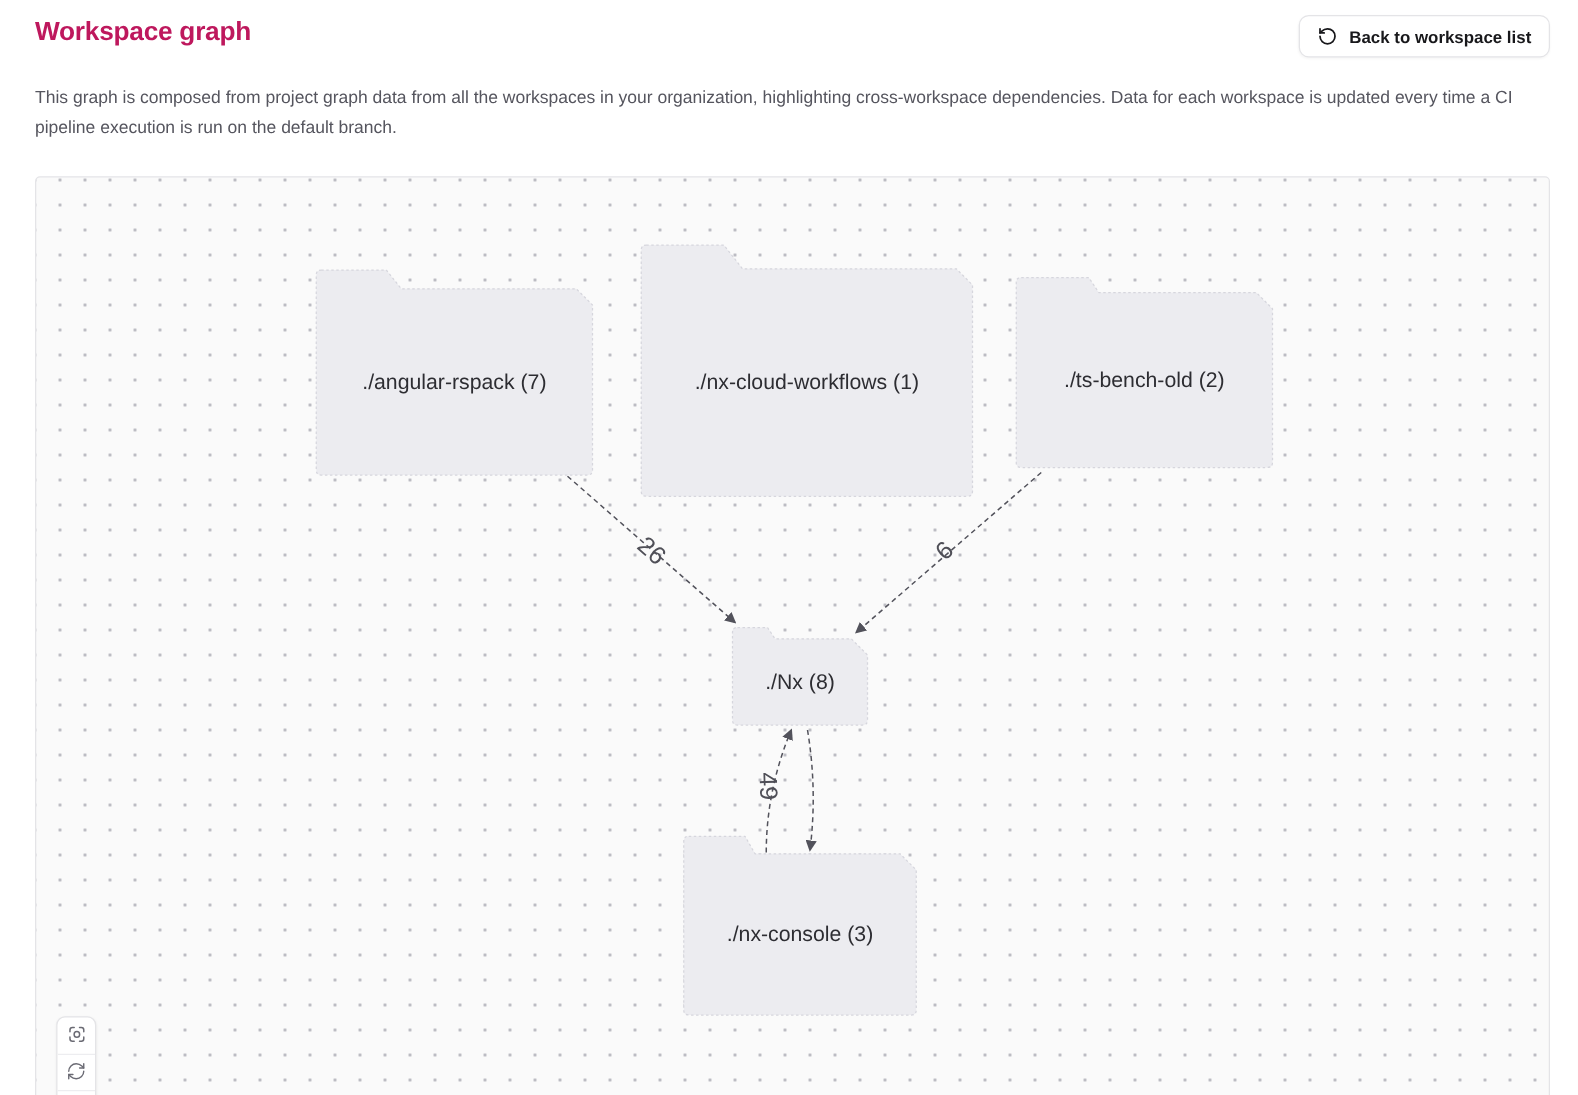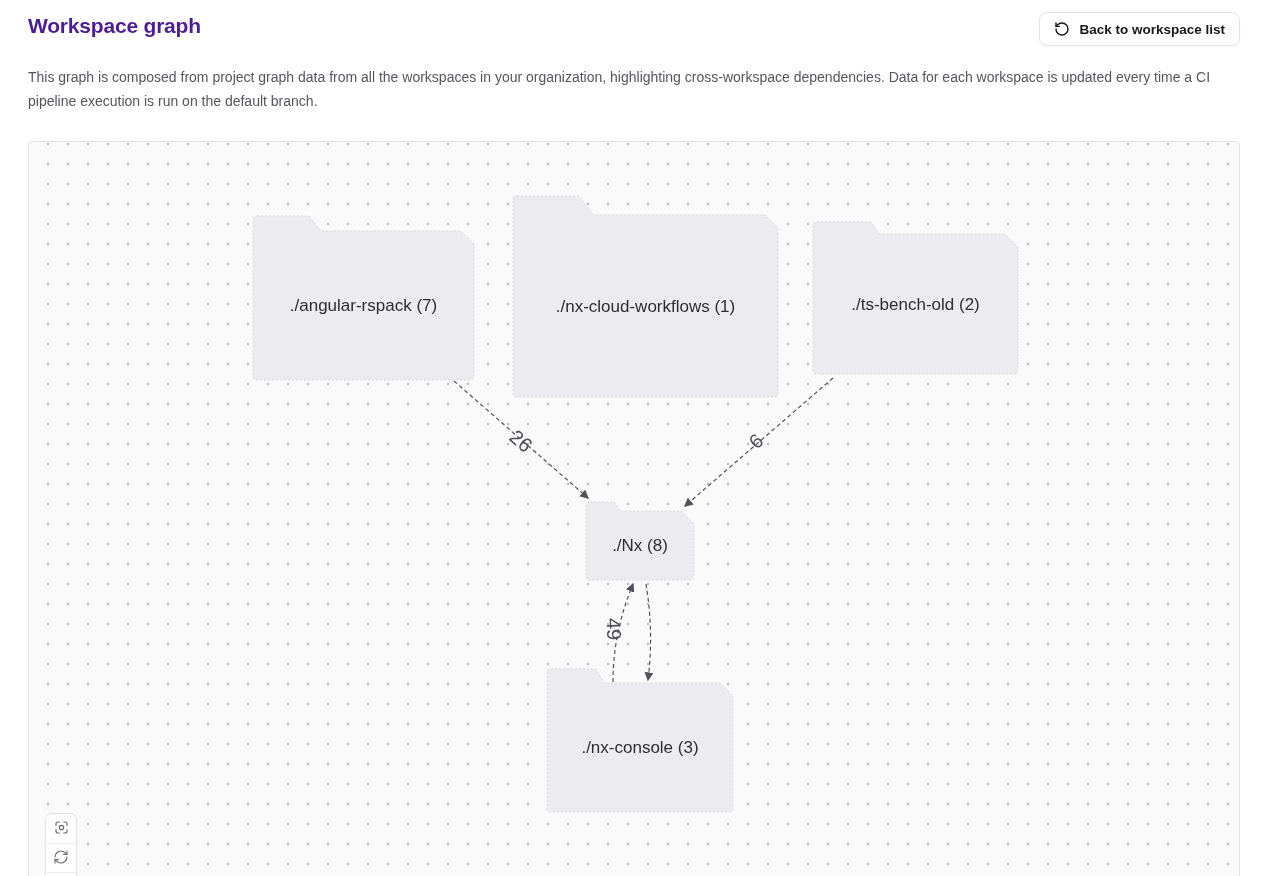--- a/index.html
+++ b/index.html
@@ -4,21 +4,21 @@
 <style>
   * { box-sizing: border-box; }
   html,body { margin:0; padding:0; background:#ffffff; }
   body {
     width:1262px; height:876px; overflow:hidden;
     font-family:"Liberation Sans", sans-serif; color:#18181b;
   }
   .page { padding:12px 22px 0 28px; }
 
   header { display:flex; justify-content:space-between; align-items:flex-start; }
-  h1.title { margin:2px 0 16px; font-size:21px; font-weight:700; color:#4c1d95; letter-spacing:-0.2px; }
+  h1.title { margin:2px 0 16px; font-size:21px; font-weight:700; color:#be185d; letter-spacing:-0.2px; }
 
   .back-btn {
     display:flex; align-items:center; gap:9px; height:34px; padding:0 14px;
     background:#ffffff; border:1px solid #e4e4e7; border-radius:8px;
     font-family:inherit; font-size:13.5px; font-weight:700; color:#18181b;
     cursor:pointer; box-shadow:0 1px 2px rgba(0,0,0,.04);
   }
   .back-btn svg { display:block; }
 
   p.desc {

